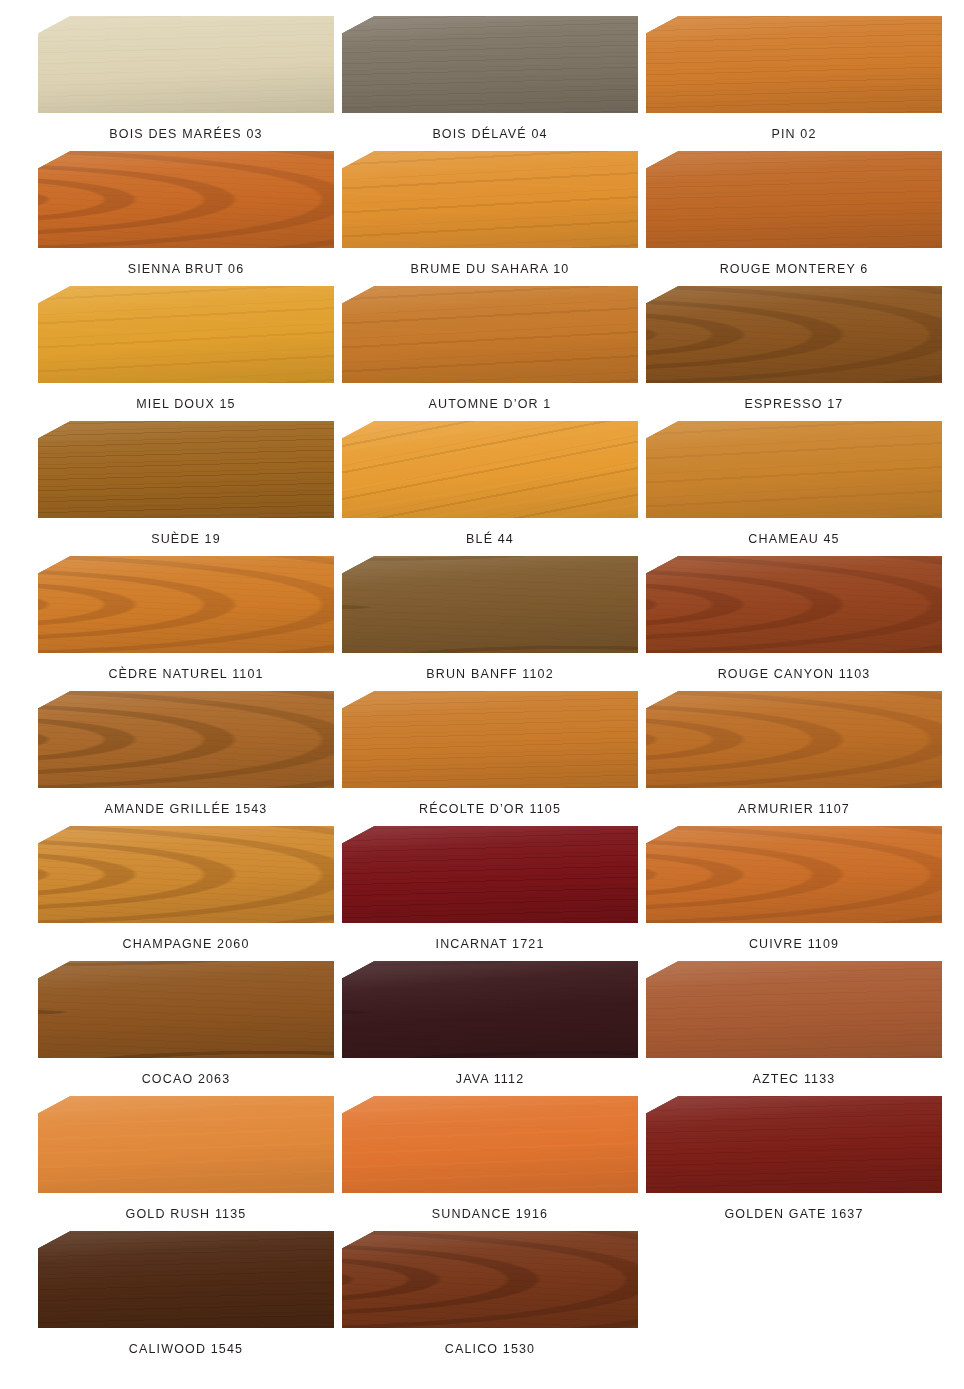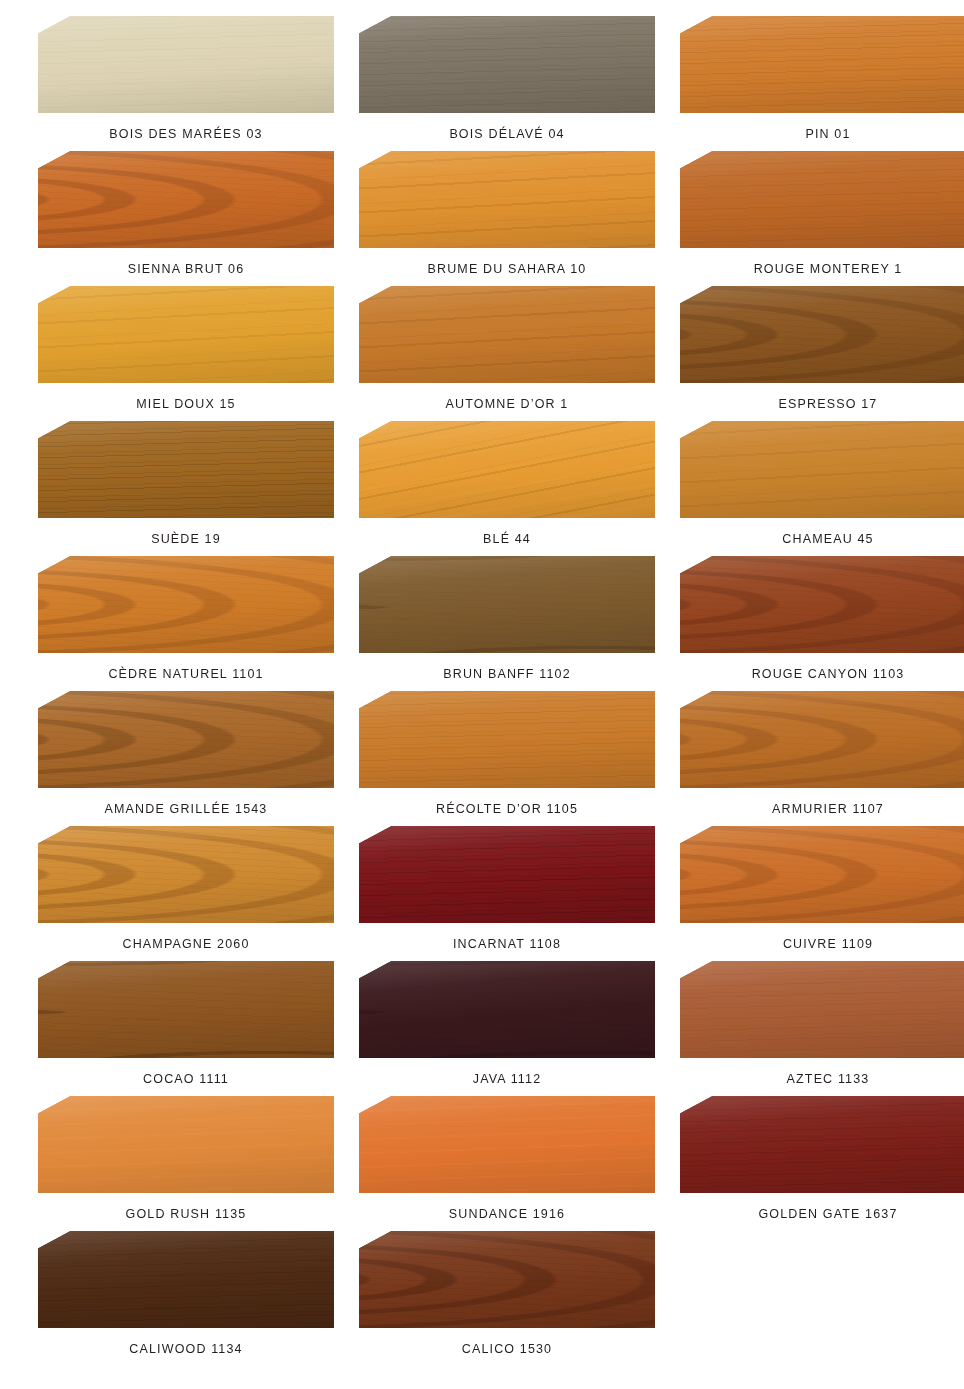--- a/index.html
+++ b/index.html
@@ -16,21 +16,21 @@
   }
   .chart {
     position: relative;
     width: 964px;
     height: 1389px;
     box-sizing: border-box;
     padding: 16px 38px 0 38px;
   }
   .row {
     display: flex;
-    gap: 25px;
+    gap: 8px;
     height: 135px;
   }
   .cell {
     width: 296px;
     display: flex;
     flex-direction: column;
     align-items: stretch;
   }
   .cell.empty {
     visibility: hidden;
@@ -92,21 +92,21 @@
           <div class="sheen"></div>
         </div>
         <div class="label">BOIS DÉLAVÉ  04</div>
       </div>
       <div class="cell">
         <div class="swatch" style="background: rgb(207, 123, 44);">
           <div class="base" style="background: rgb(207, 123, 44);"></div>
           <div class="grain" style="background: repeating-linear-gradient(-1.5deg, rgba(168, 92, 29, 0.3) 0px, rgba(168, 92, 29, 0.3) 1px, transparent 1px, transparent 4px, rgba(168, 92, 29, 0.15) 4px, rgba(168, 92, 29, 0.15) 5px, transparent 5px, transparent 11px), repeating-linear-gradient(1deg, rgba(222, 140, 60, 0.12) 0px, rgba(222, 140, 60, 0.12) 1px, transparent 1px, transparent 9px), linear-gradient(178deg, rgba(222, 140, 60, 0.24) 0%, transparent 52%, rgba(168, 92, 29, 0.16) 100%);"></div>
           <div class="sheen"></div>
         </div>
-        <div class="label">PIN  01</div>
+        <div class="label">PIN  02</div>
       </div>
     </div>
     <div class="row">
       <div class="cell">
         <div class="swatch" style="background: rgb(201, 106, 38);">
           <div class="base" style="background: rgb(201, 106, 38);"></div>
           <div class="grain" style="background: radial-gradient(150% 58% at -8% 50%, rgba(142, 70, 26, 0.45) 0px, rgba(142, 70, 26, 0.45) 4%, transparent 5%, transparent 11%, rgba(142, 70, 26, 0.404) 12%, rgba(142, 70, 26, 0.404) 16%, transparent 17%, transparent 25%, rgba(142, 70, 26, 0.384) 26%, rgba(142, 70, 26, 0.384) 30%, transparent 31%, transparent 41%, rgba(142, 70, 26, 0.36) 42%, rgba(142, 70, 26, 0.36) 46%, transparent 47%, transparent 60%, rgba(142, 70, 26, 0.314) 61%, rgba(142, 70, 26, 0.314) 65%, transparent 66%, transparent 80%, rgba(142, 70, 26, 0.27) 81%, rgba(142, 70, 26, 0.27) 85%, transparent 86%), repeating-linear-gradient(3deg, rgba(142, 70, 26, 0.098) 0px, rgba(142, 70, 26, 0.098) 1px, transparent 1px, transparent 6px), linear-gradient(178deg, rgba(216, 124, 52, 0.28) 0%, transparent 45%, rgba(142, 70, 26, 0.18) 100%);"></div>
           <div class="sheen"></div>
         </div>
         <div class="label">SIENNA BRUT  06</div>
@@ -118,21 +118,21 @@
           <div class="sheen"></div>
         </div>
         <div class="label">BRUME DU SAHARA 10</div>
       </div>
       <div class="cell">
         <div class="swatch" style="background: rgb(189, 103, 38);">
           <div class="base" style="background: rgb(189, 103, 38);"></div>
           <div class="grain" style="background: repeating-linear-gradient(-1.5deg, rgba(151, 77, 25, 0.22) 0px, rgba(151, 77, 25, 0.22) 1px, transparent 1px, transparent 4px, rgba(151, 77, 25, 0.11) 4px, rgba(151, 77, 25, 0.11) 5px, transparent 5px, transparent 11px), repeating-linear-gradient(1deg, rgba(204, 118, 50, 0.086) 0px, rgba(204, 118, 50, 0.086) 1px, transparent 1px, transparent 9px), linear-gradient(178deg, rgba(204, 118, 50, 0.24) 0%, transparent 52%, rgba(151, 77, 25, 0.16) 100%);"></div>
           <div class="sheen"></div>
         </div>
-        <div class="label">ROUGE MONTEREY  1</div>
+        <div class="label">ROUGE MONTEREY  6</div>
       </div>
     </div>
     <div class="row">
       <div class="cell">
         <div class="swatch" style="background: rgb(225, 160, 46);">
           <div class="base" style="background: rgb(225, 160, 46);"></div>
           <div class="grain" style="background: repeating-linear-gradient(-3deg, rgba(184, 122, 28, 0.24) 0px, rgba(184, 122, 28, 0.24) 2px, transparent 2px, transparent 9px, rgba(184, 122, 28, 0.11) 9px, rgba(184, 122, 28, 0.11) 10px, transparent 10px, transparent 24px), repeating-linear-gradient(2deg, rgba(237, 176, 67, 0.07) 0px, rgba(237, 176, 67, 0.07) 2px, transparent 2px, transparent 15px), linear-gradient(178deg, rgba(237, 176, 67, 0.26) 0%, transparent 50%, rgba(184, 122, 28, 0.16) 100%);"></div>
           <div class="sheen"></div>
         </div>
         <div class="label">MIEL DOUX  15</div>
@@ -240,39 +240,39 @@
           <div class="sheen"></div>
         </div>
         <div class="label">CHAMPAGNE  2060</div>
       </div>
       <div class="cell">
         <div class="swatch" style="background: rgb(122, 20, 24);">
           <div class="base" style="background: rgb(122, 20, 24);"></div>
           <div class="grain" style="background: repeating-linear-gradient(-1.5deg, rgba(76, 8, 12, 0.34) 0px, rgba(76, 8, 12, 0.34) 1px, transparent 1px, transparent 4px, rgba(76, 8, 12, 0.17) 4px, rgba(76, 8, 12, 0.17) 5px, transparent 5px, transparent 11px), repeating-linear-gradient(1deg, rgba(141, 29, 34, 0.137) 0px, rgba(141, 29, 34, 0.137) 1px, transparent 1px, transparent 9px), linear-gradient(178deg, rgba(141, 29, 34, 0.24) 0%, transparent 52%, rgba(76, 8, 12, 0.16) 100%);"></div>
           <div class="sheen"></div>
         </div>
-        <div class="label">INCARNAT  1108</div>
+        <div class="label">INCARNAT  1721</div>
       </div>
       <div class="cell">
         <div class="swatch" style="background: rgb(203, 111, 41);">
           <div class="base" style="background: rgb(203, 111, 41);"></div>
           <div class="grain" style="background: radial-gradient(150% 58% at -8% 50%, rgba(143, 71, 24, 0.38) 0px, rgba(143, 71, 24, 0.38) 4%, transparent 5%, transparent 11%, rgba(143, 71, 24, 0.34) 12%, rgba(143, 71, 24, 0.34) 16%, transparent 17%, transparent 25%, rgba(143, 71, 24, 0.32) 26%, rgba(143, 71, 24, 0.32) 30%, transparent 31%, transparent 41%, rgba(143, 71, 24, 0.306) 42%, rgba(143, 71, 24, 0.306) 46%, transparent 47%, transparent 60%, rgba(143, 71, 24, 0.267) 61%, rgba(143, 71, 24, 0.267) 65%, transparent 66%, transparent 80%, rgba(143, 71, 24, 0.227) 81%, rgba(143, 71, 24, 0.227) 85%, transparent 86%), repeating-linear-gradient(3deg, rgba(143, 71, 24, 0.082) 0px, rgba(143, 71, 24, 0.082) 1px, transparent 1px, transparent 6px), linear-gradient(178deg, rgba(217, 126, 52, 0.28) 0%, transparent 45%, rgba(143, 71, 24, 0.18) 100%);"></div>
           <div class="sheen"></div>
         </div>
         <div class="label">CUIVRE  1109</div>
       </div>
     </div>
     <div class="row">
       <div class="cell">
         <div class="swatch" style="background: rgb(141, 85, 32);">
           <div class="base" style="background: rgb(141, 85, 32);"></div>
           <div class="grain" style="background: radial-gradient(170% 36% at 25% 8%, rgba(85, 49, 16, 0.52) 0px, rgba(85, 49, 16, 0.52) 6%, transparent 7%, transparent 20%, rgba(85, 49, 16, 0.416) 21%, rgba(85, 49, 16, 0.416) 26%, transparent 27%), radial-gradient(170% 40% at 70% 92%, rgba(85, 49, 16, 0.52) 0px, rgba(85, 49, 16, 0.52) 6%, transparent 7%, transparent 22%, rgba(85, 49, 16, 0.416) 23%, rgba(85, 49, 16, 0.416) 28%, transparent 29%), radial-gradient(200% 30% at 10% 52%, rgba(85, 49, 16, 0.467) 0px, rgba(85, 49, 16, 0.467) 5%, transparent 6%), repeating-linear-gradient(2deg, rgba(85, 49, 16, 0.094) 0px, rgba(85, 49, 16, 0.094) 1px, transparent 1px, transparent 7px), linear-gradient(178deg, rgba(158, 100, 41, 0.26) 0%, transparent 50%, rgba(85, 49, 16, 0.18) 100%);"></div>
           <div class="sheen"></div>
         </div>
-        <div class="label">COCAO  1111</div>
+        <div class="label">COCAO  2063</div>
       </div>
       <div class="cell">
         <div class="swatch" style="background: rgb(58, 25, 28);">
           <div class="base" style="background: rgb(58, 25, 28);"></div>
           <div class="grain" style="background: radial-gradient(170% 36% at 25% 8%, rgba(35, 14, 16, 0.4) 0px, rgba(35, 14, 16, 0.4) 6%, transparent 7%, transparent 20%, rgba(35, 14, 16, 0.32) 21%, rgba(35, 14, 16, 0.32) 26%, transparent 27%), radial-gradient(170% 40% at 70% 92%, rgba(35, 14, 16, 0.4) 0px, rgba(35, 14, 16, 0.4) 6%, transparent 7%, transparent 22%, rgba(35, 14, 16, 0.32) 23%, rgba(35, 14, 16, 0.32) 28%, transparent 29%), radial-gradient(200% 30% at 10% 52%, rgba(35, 14, 16, 0.36) 0px, rgba(35, 14, 16, 0.36) 5%, transparent 6%), repeating-linear-gradient(2deg, rgba(35, 14, 16, 0.07) 0px, rgba(35, 14, 16, 0.07) 1px, transparent 1px, transparent 7px), linear-gradient(178deg, rgba(74, 34, 38, 0.26) 0%, transparent 50%, rgba(35, 14, 16, 0.18) 100%);"></div>
           <div class="sheen"></div>
         </div>
         <div class="label">JAVA  1112</div>
       </div>
       <div class="cell">
@@ -310,21 +310,21 @@
         <div class="label">GOLDEN GATE  1637</div>
       </div>
     </div>
     <div class="row">
       <div class="cell">
         <div class="swatch" style="background: rgb(78, 42, 20);">
           <div class="base" style="background: rgb(78, 42, 20);"></div>
           <div class="grain" style="background: repeating-linear-gradient(-1.5deg, rgba(52, 26, 11, 0.26) 0px, rgba(52, 26, 11, 0.26) 1px, transparent 1px, transparent 4px, rgba(52, 26, 11, 0.13) 4px, rgba(52, 26, 11, 0.13) 5px, transparent 5px, transparent 11px), repeating-linear-gradient(1deg, rgba(93, 52, 27, 0.106) 0px, rgba(93, 52, 27, 0.106) 1px, transparent 1px, transparent 9px), linear-gradient(178deg, rgba(93, 52, 27, 0.24) 0%, transparent 52%, rgba(52, 26, 11, 0.16) 100%);"></div>
           <div class="sheen"></div>
         </div>
-        <div class="label">CALIWOOD  1134</div>
+        <div class="label">CALIWOOD  1545</div>
       </div>
       <div class="cell">
         <div class="swatch" style="background: rgb(120, 56, 27);">
           <div class="base" style="background: rgb(120, 56, 27);"></div>
           <div class="grain" style="background: radial-gradient(150% 58% at -8% 50%, rgba(74, 31, 12, 0.48) 0px, rgba(74, 31, 12, 0.48) 4%, transparent 5%, transparent 11%, rgba(74, 31, 12, 0.43) 12%, rgba(74, 31, 12, 0.43) 16%, transparent 17%, transparent 25%, rgba(74, 31, 12, 0.408) 26%, rgba(74, 31, 12, 0.408) 30%, transparent 31%, transparent 41%, rgba(74, 31, 12, 0.384) 42%, rgba(74, 31, 12, 0.384) 46%, transparent 47%, transparent 60%, rgba(74, 31, 12, 0.337) 61%, rgba(74, 31, 12, 0.337) 65%, transparent 66%, transparent 80%, rgba(74, 31, 12, 0.286) 81%, rgba(74, 31, 12, 0.286) 85%, transparent 86%), repeating-linear-gradient(3deg, rgba(74, 31, 12, 0.106) 0px, rgba(74, 31, 12, 0.106) 1px, transparent 1px, transparent 6px), linear-gradient(178deg, rgba(136, 68, 37, 0.28) 0%, transparent 45%, rgba(74, 31, 12, 0.18) 100%);"></div>
           <div class="sheen"></div>
         </div>
         <div class="label">CALICO  1530</div>
       </div>
       <div class="cell empty"></div>

